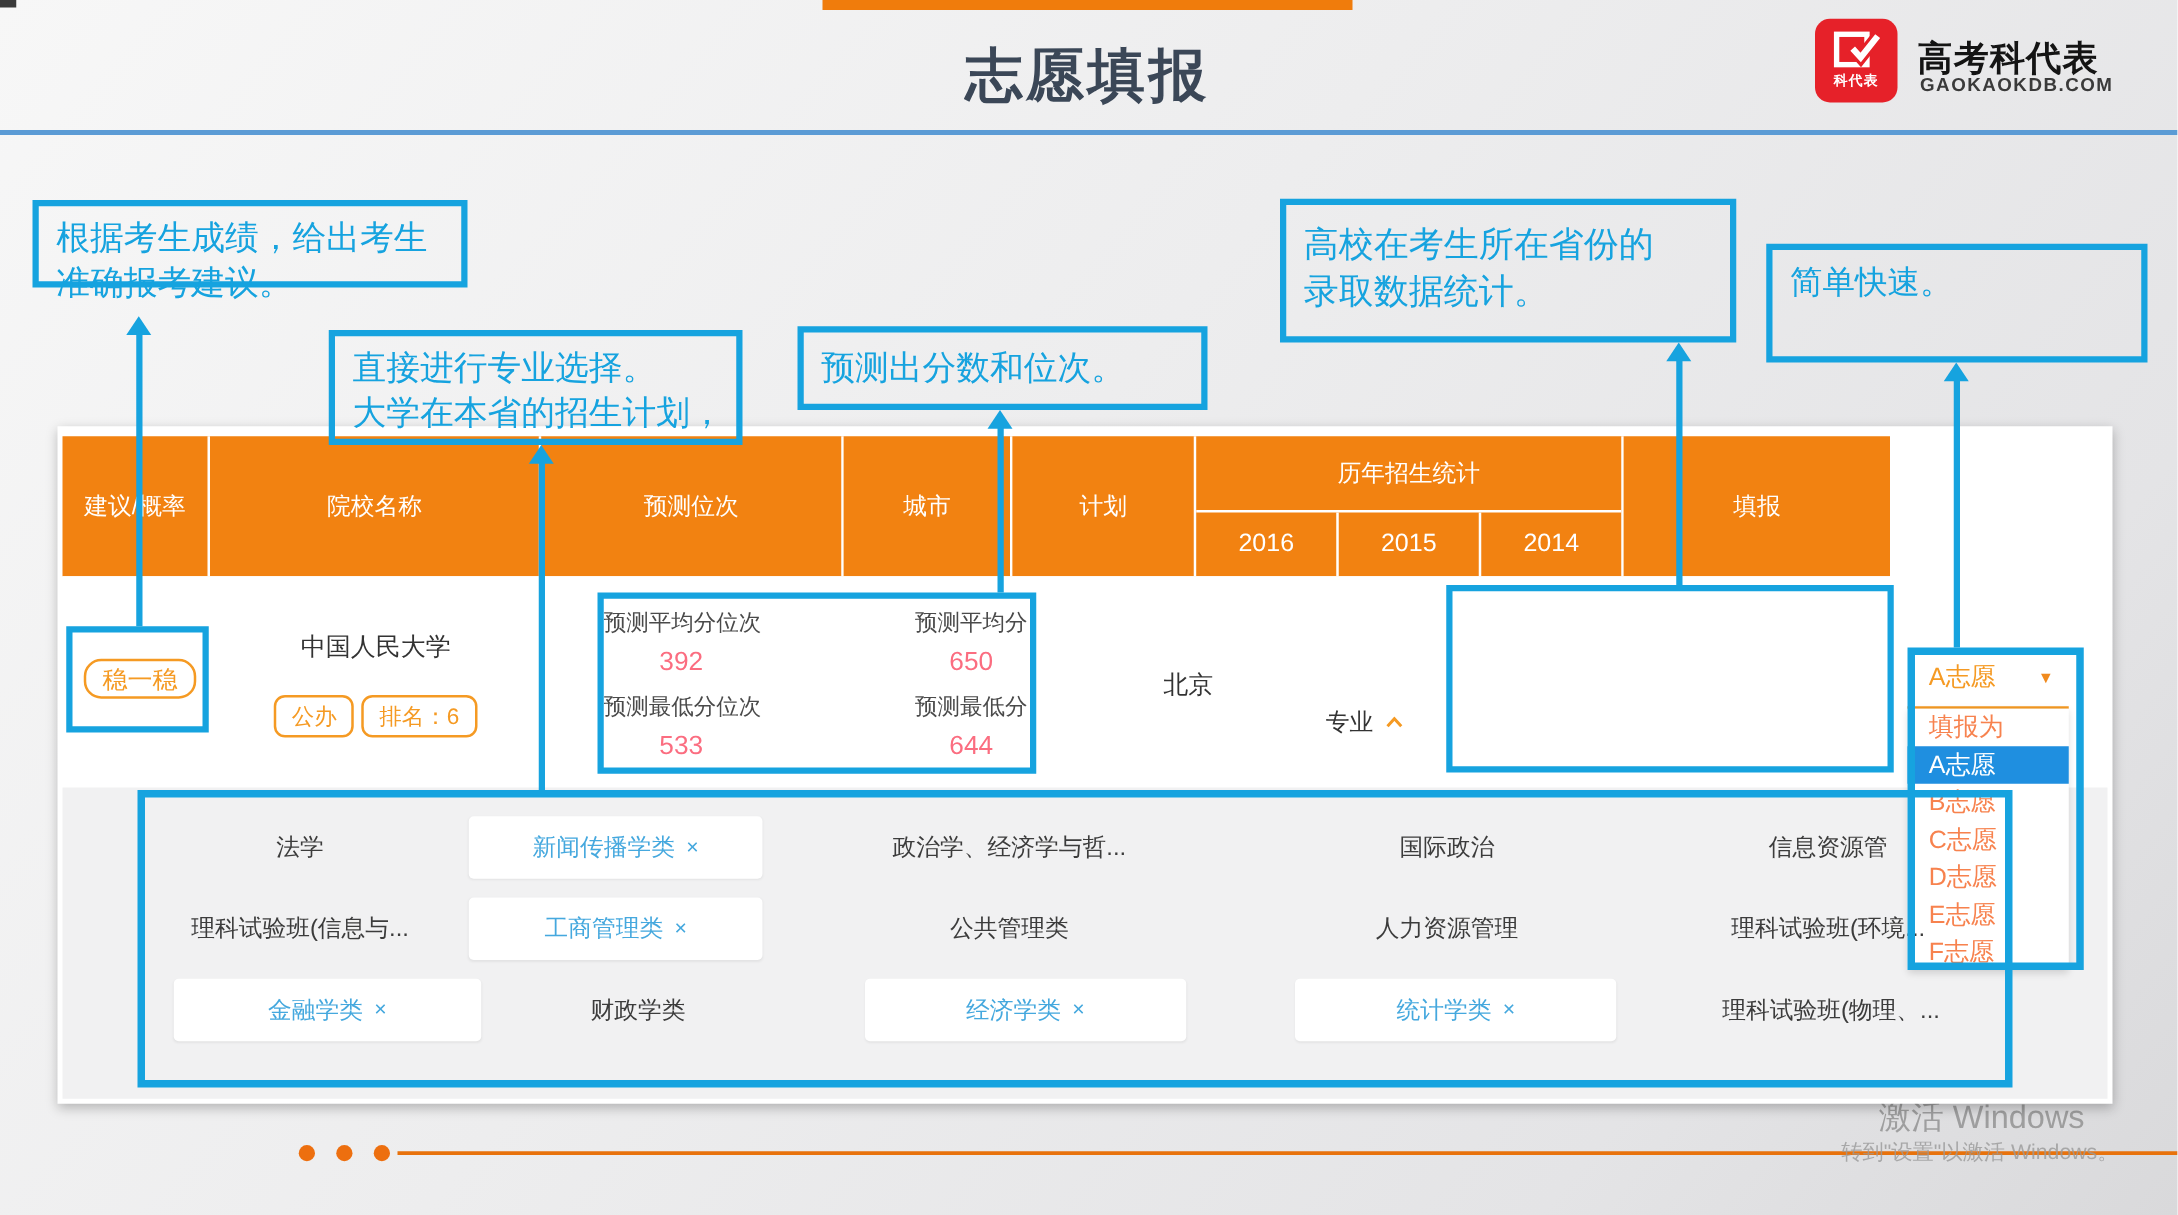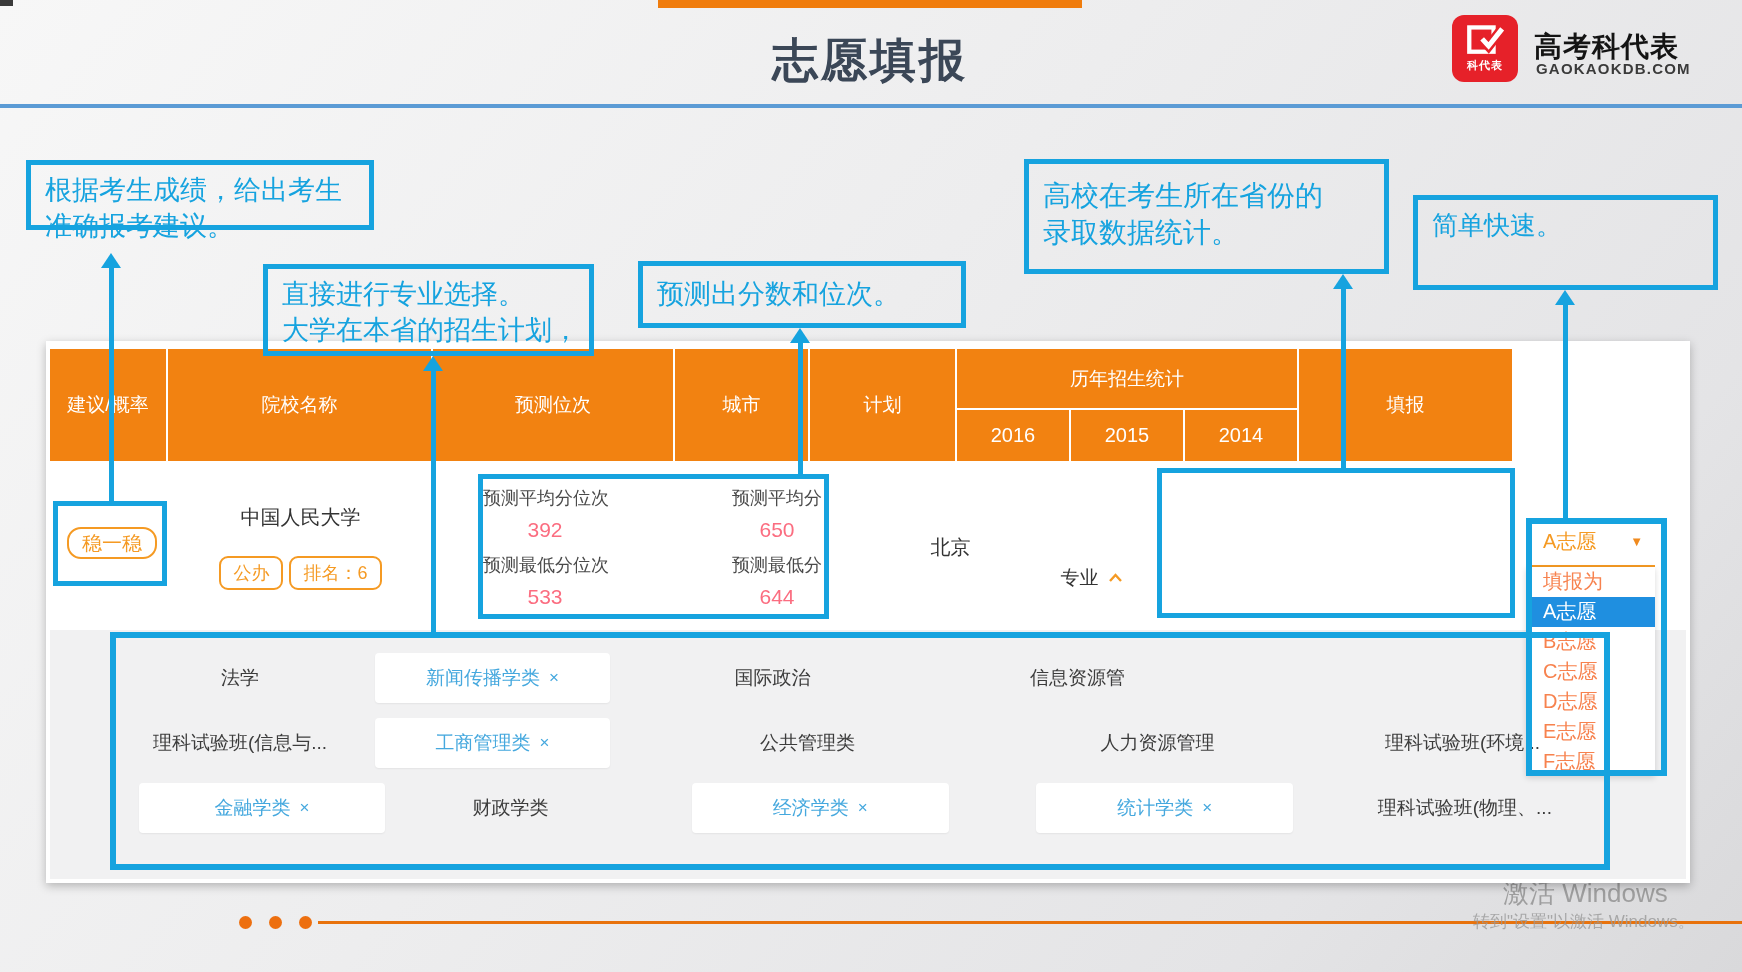--- a/index.html
+++ b/index.html
@@ -302,20 +302,21 @@
 
   <div class="abs majors-bg"></div>
   <div class="abs mrow mrow-0">
     <div class="mcell mc-0">法学</div>
     <div class="mcell mc-1">
       <div class="chip chip-full">
           <span>新闻传播学类</span>
           <span class="x">×</span>
         </div>
     </div>
+    <div class="mcell mc-2">政治学、经济学与哲...</div>
     <div class="mcell mc-3">国际政治</div>
     <div class="mcell mc-4">信息资源管</div>
   </div>
   <div class="abs mrow mrow-1">
     <div class="mcell mc-0">理科试验班(信息与...</div>
     <div class="mcell mc-1">
       <div class="chip chip-full">
           <span>工商管理类</span>
           <span class="x">×</span>
         </div>

